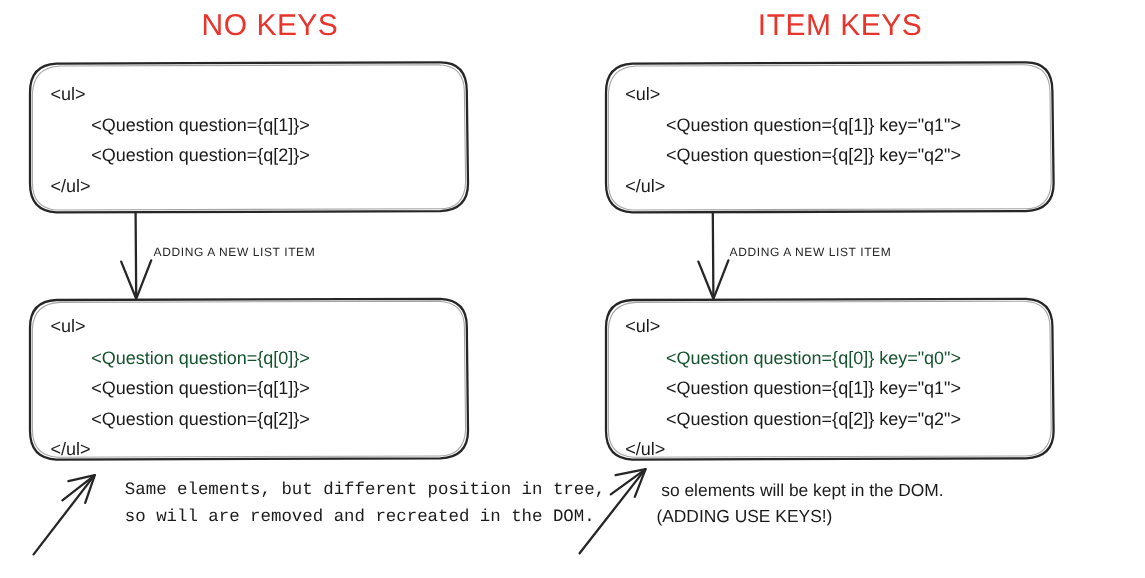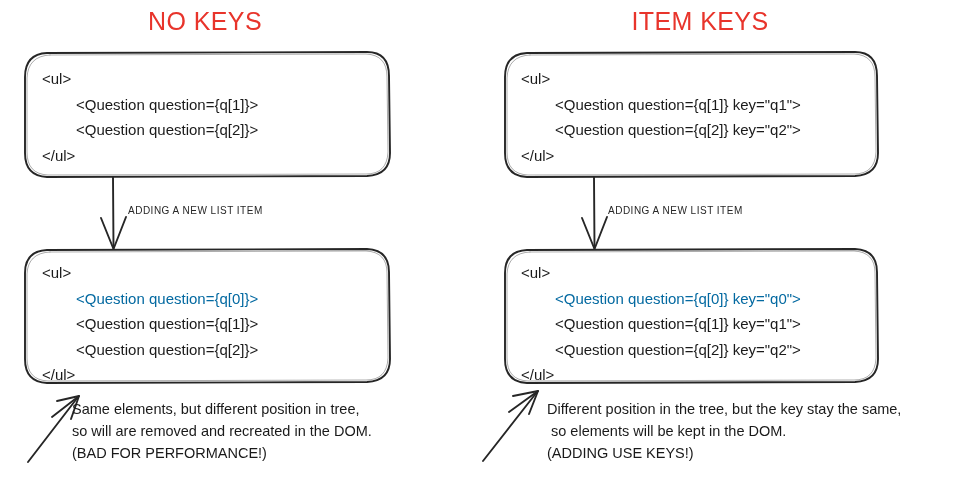--- a/index.html
+++ b/index.html
@@ -50,21 +50,21 @@
   .code-block {
     position: absolute;
     font-size: 15px;
     line-height: 25.5px;
     font-weight: 400;
     color: #1a1a1a;
     white-space: pre;
   }
   .code-line { display: block; white-space: pre; }
   .code-line.indent { padding-left: 34px; }
-  .code-line.added  { color: #0369a1; }
+  .code-line.added  { color: #14532d; }
 
   #code-top-left     { left: 42px;  top: 66px; }
   #code-bottom-left  { left: 42px;  top: 260px; }
   #code-top-right    { left: 521px; top: 66px; }
   #code-bottom-right { left: 521px; top: 260px; }
 
   
   .transition-label {
     position: absolute;
     font-size: 10px;
@@ -77,21 +77,21 @@
 
   
   .caption {
     position: absolute;
     font-size: 14.5px;
     line-height: 22px;
     color: #1a1a1a;
     white-space: pre;
   }
   .caption .cap-line { display: block; white-space: pre; }
-  #caption-left  { left: 72px;  top: 398px; }
+  #caption-left  { left: 104px;  top: 398px; font-family: Liberation Mono, monospace; }
   #caption-right { left: 547px; top: 398px; }
 </style>
 </head>
 <body>
 
 <div class="canvas">
 
   <svg class="sketch-layer" viewBox="0 0 954 482" width="954" height="482" xmlns="http://www.w3.org/2000/svg">
     <g fill="none" stroke="#262626" stroke-width="1.9" stroke-linecap="round" stroke-linejoin="round">
 
@@ -126,33 +126,33 @@
 
       <g>
         <path d="M483,461 L537,392"></path>
         <path d="M513,396 L538,391 L529,414"></path>
         <path d="M509,412 L538,391"></path>
       </g>
 
     </g>
   </svg>
 
-  <div class="heading" id="heading-left" style="color:#e8342b;">NO KEYS</div>
+  <div class="heading" id="heading-left" style="color:#e8342b;margin-left:20px;">NO KEYS</div>
 
   <div class="heading" id="heading-right" style="color:#e8342b;">ITEM KEYS</div>
 
   <div class="code-block" id="code-top-left"><span class="code-line">&lt;ul&gt;</span><span class="code-line indent">&lt;Question question={q[1]}&gt;</span><span class="code-line indent">&lt;Question question={q[2]}&gt;</span><span class="code-line">&lt;/ul&gt;</span></div>
 
   <div class="code-block" id="code-bottom-left"><span class="code-line">&lt;ul&gt;</span><span class="code-line indent added">&lt;Question question={q[0]}&gt;</span><span class="code-line indent">&lt;Question question={q[1]}&gt;</span><span class="code-line indent">&lt;Question question={q[2]}&gt;</span><span class="code-line">&lt;/ul&gt;</span></div>
 
   <div class="code-block" id="code-top-right"><span class="code-line">&lt;ul&gt;</span><span class="code-line indent">&lt;Question question={q[1]} key="q1"&gt;</span><span class="code-line indent">&lt;Question question={q[2]} key="q2"&gt;</span><span class="code-line">&lt;/ul&gt;</span></div>
 
   <div class="code-block" id="code-bottom-right"><span class="code-line">&lt;ul&gt;</span><span class="code-line indent added">&lt;Question question={q[0]} key="q0"&gt;</span><span class="code-line indent">&lt;Question question={q[1]} key="q1"&gt;</span><span class="code-line indent">&lt;Question question={q[2]} key="q2"&gt;</span><span class="code-line">&lt;/ul&gt;</span></div>
 
   <div class="transition-label" id="label-left">ADDING A NEW LIST ITEM</div>
 
   <div class="transition-label" id="label-right">ADDING A NEW LIST ITEM</div>
 
-  <div class="caption" id="caption-left"><span class="cap-line">Same elements, but different position in tree,</span><span class="cap-line">so will are removed and recreated in the DOM.</span><span class="cap-line">(BAD FOR PERFORMANCE!)</span></div>
+  <div class="caption" id="caption-left"><span class="cap-line">Same elements, but different position in tree,</span><span class="cap-line">so will are removed and recreated in the DOM.</span></div>
 
-  <div class="caption" id="caption-right"><span class="cap-line">Different position in the tree, but the key stay the same,</span><span class="cap-line"> so elements will be kept in the DOM.</span><span class="cap-line">(ADDING USE KEYS!)</span></div>
+  <div class="caption" id="caption-right"><span class="cap-line"> so elements will be kept in the DOM.</span><span class="cap-line">(ADDING USE KEYS!)</span></div>
 
 </div>
 
 </body></html>

